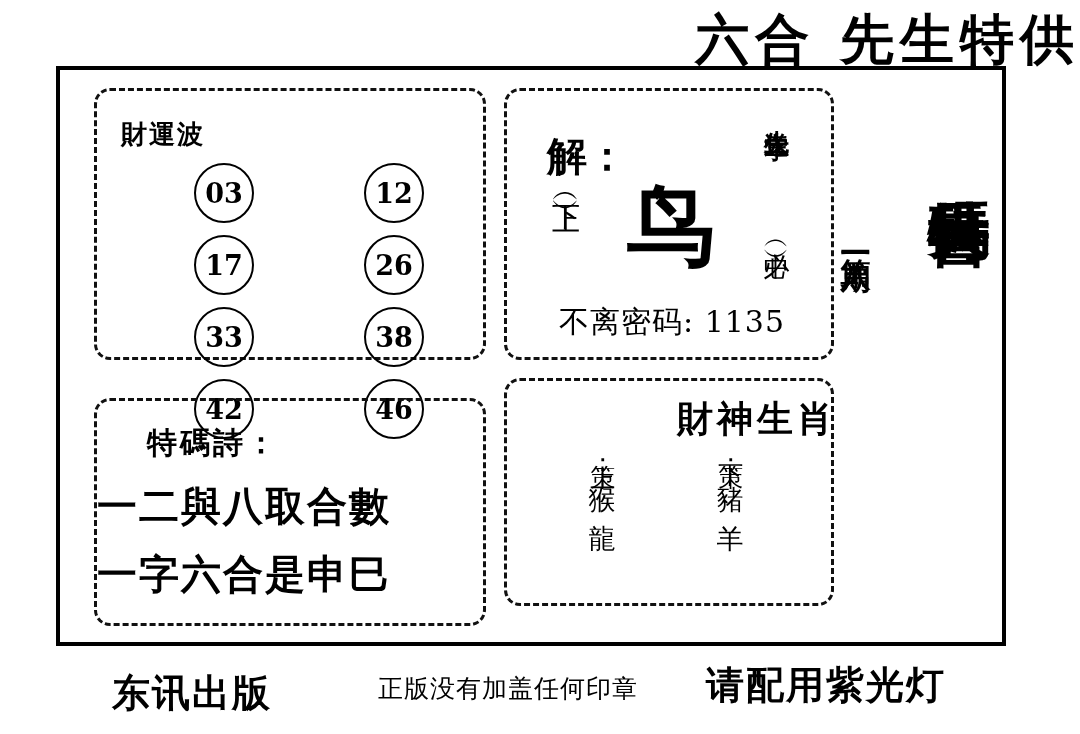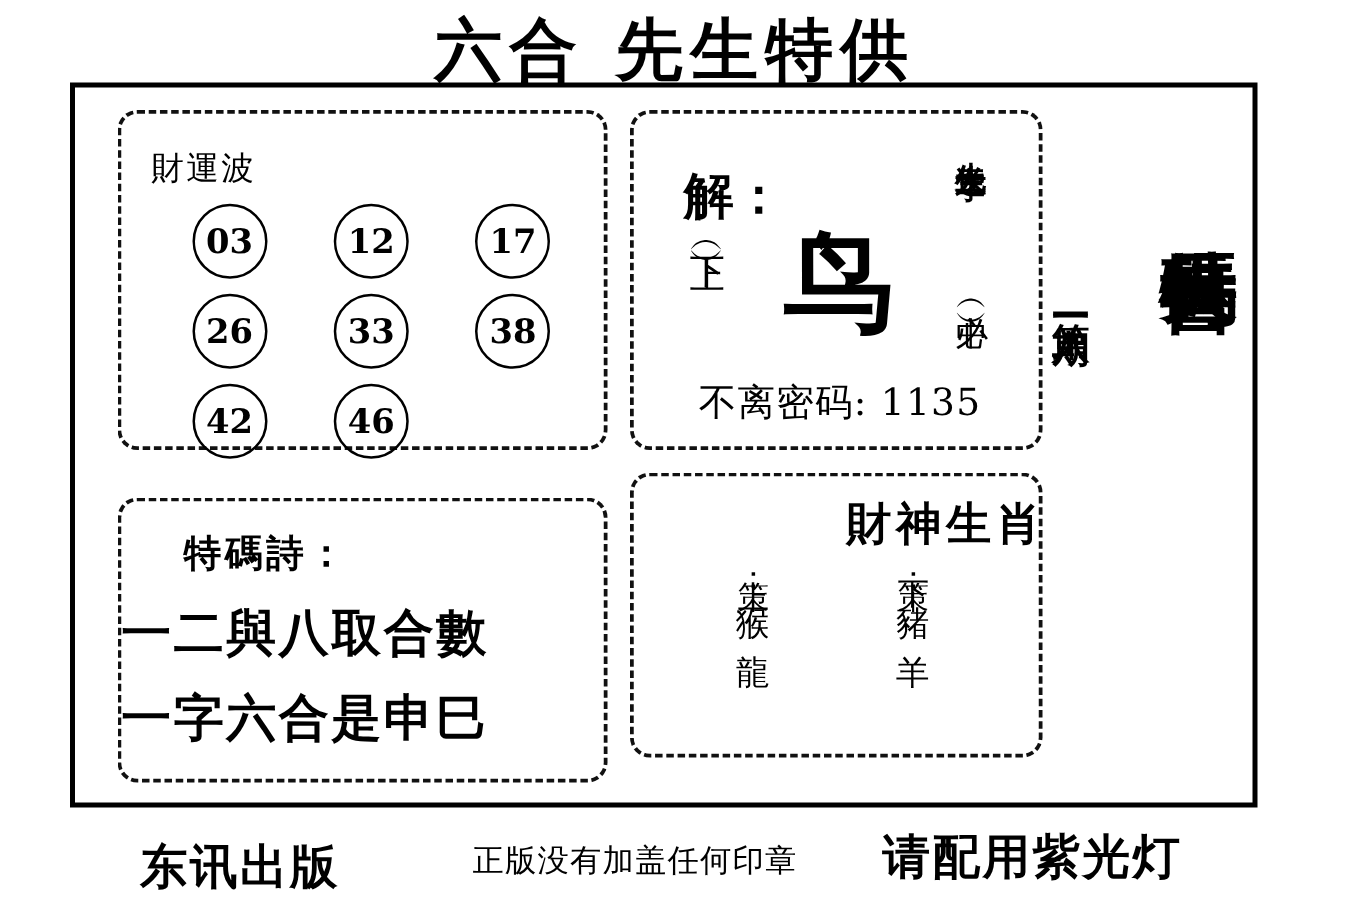--- a/index.html
+++ b/index.html
@@ -20,21 +20,21 @@
     position: absolute;
     inset: 0;
   }
 
   
   .title {
     position: absolute;
     top: 4px;
     left: 0;
     width: 1080px;
-    text-align: center;
+    text-align: right;
     font-family: "DejaVu Serif", serif;
     font-weight: bold;
     font-size: 54px;
     letter-spacing: 6px;
     white-space: nowrap;
   }
 
   
   .outer-frame {
     position: absolute;
@@ -90,31 +90,31 @@
   .panel-word    { left: 504px; top: 88px;  width: 330px; height: 272px; }
   .panel-poem    { left: 94px;  top: 398px; width: 392px; height: 228px; }
   .panel-zodiac  { left: 504px; top: 378px; width: 330px; height: 228px; }
 
   
   .numbers-label {
     position: absolute;
     left: 24px;
     top: 26px;
     font-family: "DejaVu Serif", serif;
-    font-weight: normal;
+    font-weight: bold;
     font-size: 26px;
     letter-spacing: 2px;
   }
   .ball-grid {
     position: absolute;
-    left: 30px;
+    left: 42px;
     top: 72px;
     width: 340px;
     display: grid;
-    grid-template-columns: repeat(3, 1fr);
+    grid-template-columns: repeat(2, 1fr);
     grid-row-gap: 12px;
     justify-items: center;
   }
   .ball {
     width: 56px;
     height: 56px;
     border: 2px solid #000;
     border-radius: 50%;
     display: flex;
     align-items: center;

